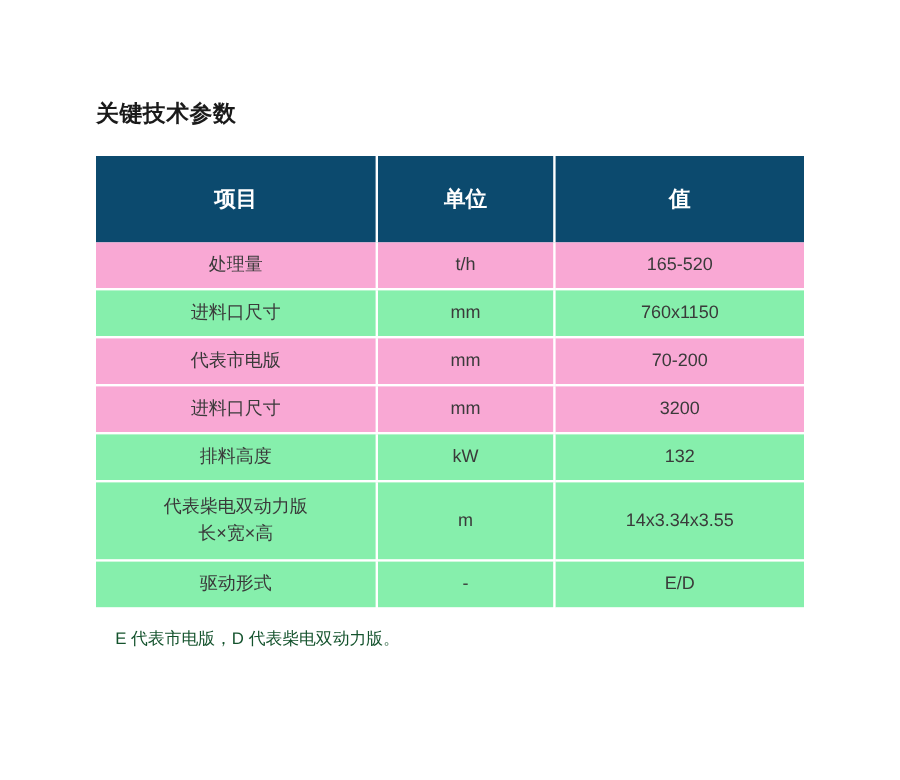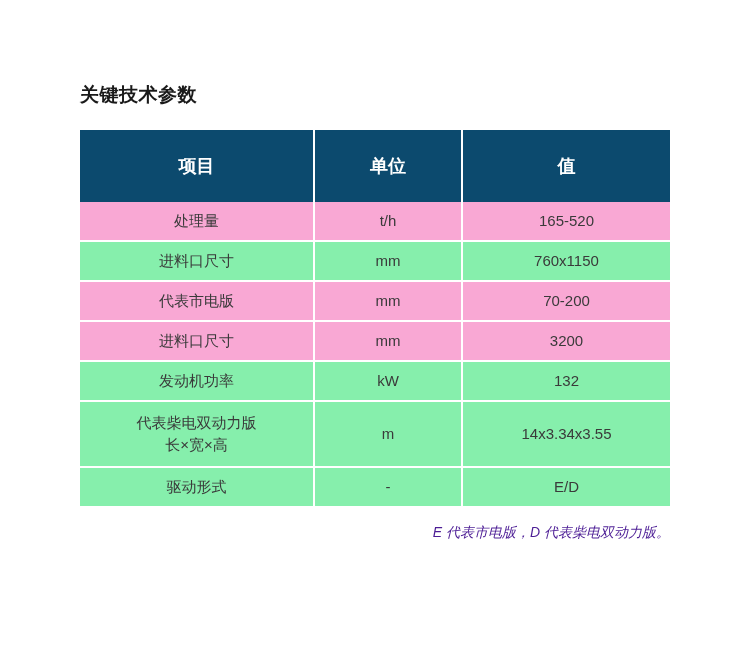--- a/index.html
+++ b/index.html
@@ -63,27 +63,26 @@
 
   .spec-table tr.row-odd td { background: #f9a8d4; }
   .spec-table tr.row-even td { background: #86efac; }
 
   .spec-table tr.row-tall td { height: 58px; }
 
   .cell-multiline { white-space: pre-line; }
 
   .note-row td {
     background: #ffffff !important;
-    text-align: right;
+    text-align: left;
     font-size: 14px;
-    color: #4c1d95;
+    color: #14532d;
     padding: 14px 0 0 16px;
     height: auto;
     border: none;
-    font-style: italic;
   }
 </style>
 </head>
 <body>
 
 <div class="page">
 
   <h2 class="section-title">关键技术参数</h2>
 
   <table class="spec-table">
@@ -114,21 +113,21 @@
         <td>代表市电版</td>
         <td>mm</td>
         <td>70-200</td>
       </tr>
       <tr class="row-odd">
         <td>进料口尺寸</td>
         <td>mm</td>
         <td>3200</td>
       </tr>
       <tr class="row-even">
-        <td>发动机功率</td>
+        <td>排料高度</td>
         <td>kW</td>
         <td>132</td>
       </tr>
       <tr class="row-even row-tall">
         <td class="cell-multiline">代表柴电双动力版
 长×宽×高</td>
         <td>m</td>
         <td>14x3.34x3.55</td>
       </tr>
       <tr class="row-even">

